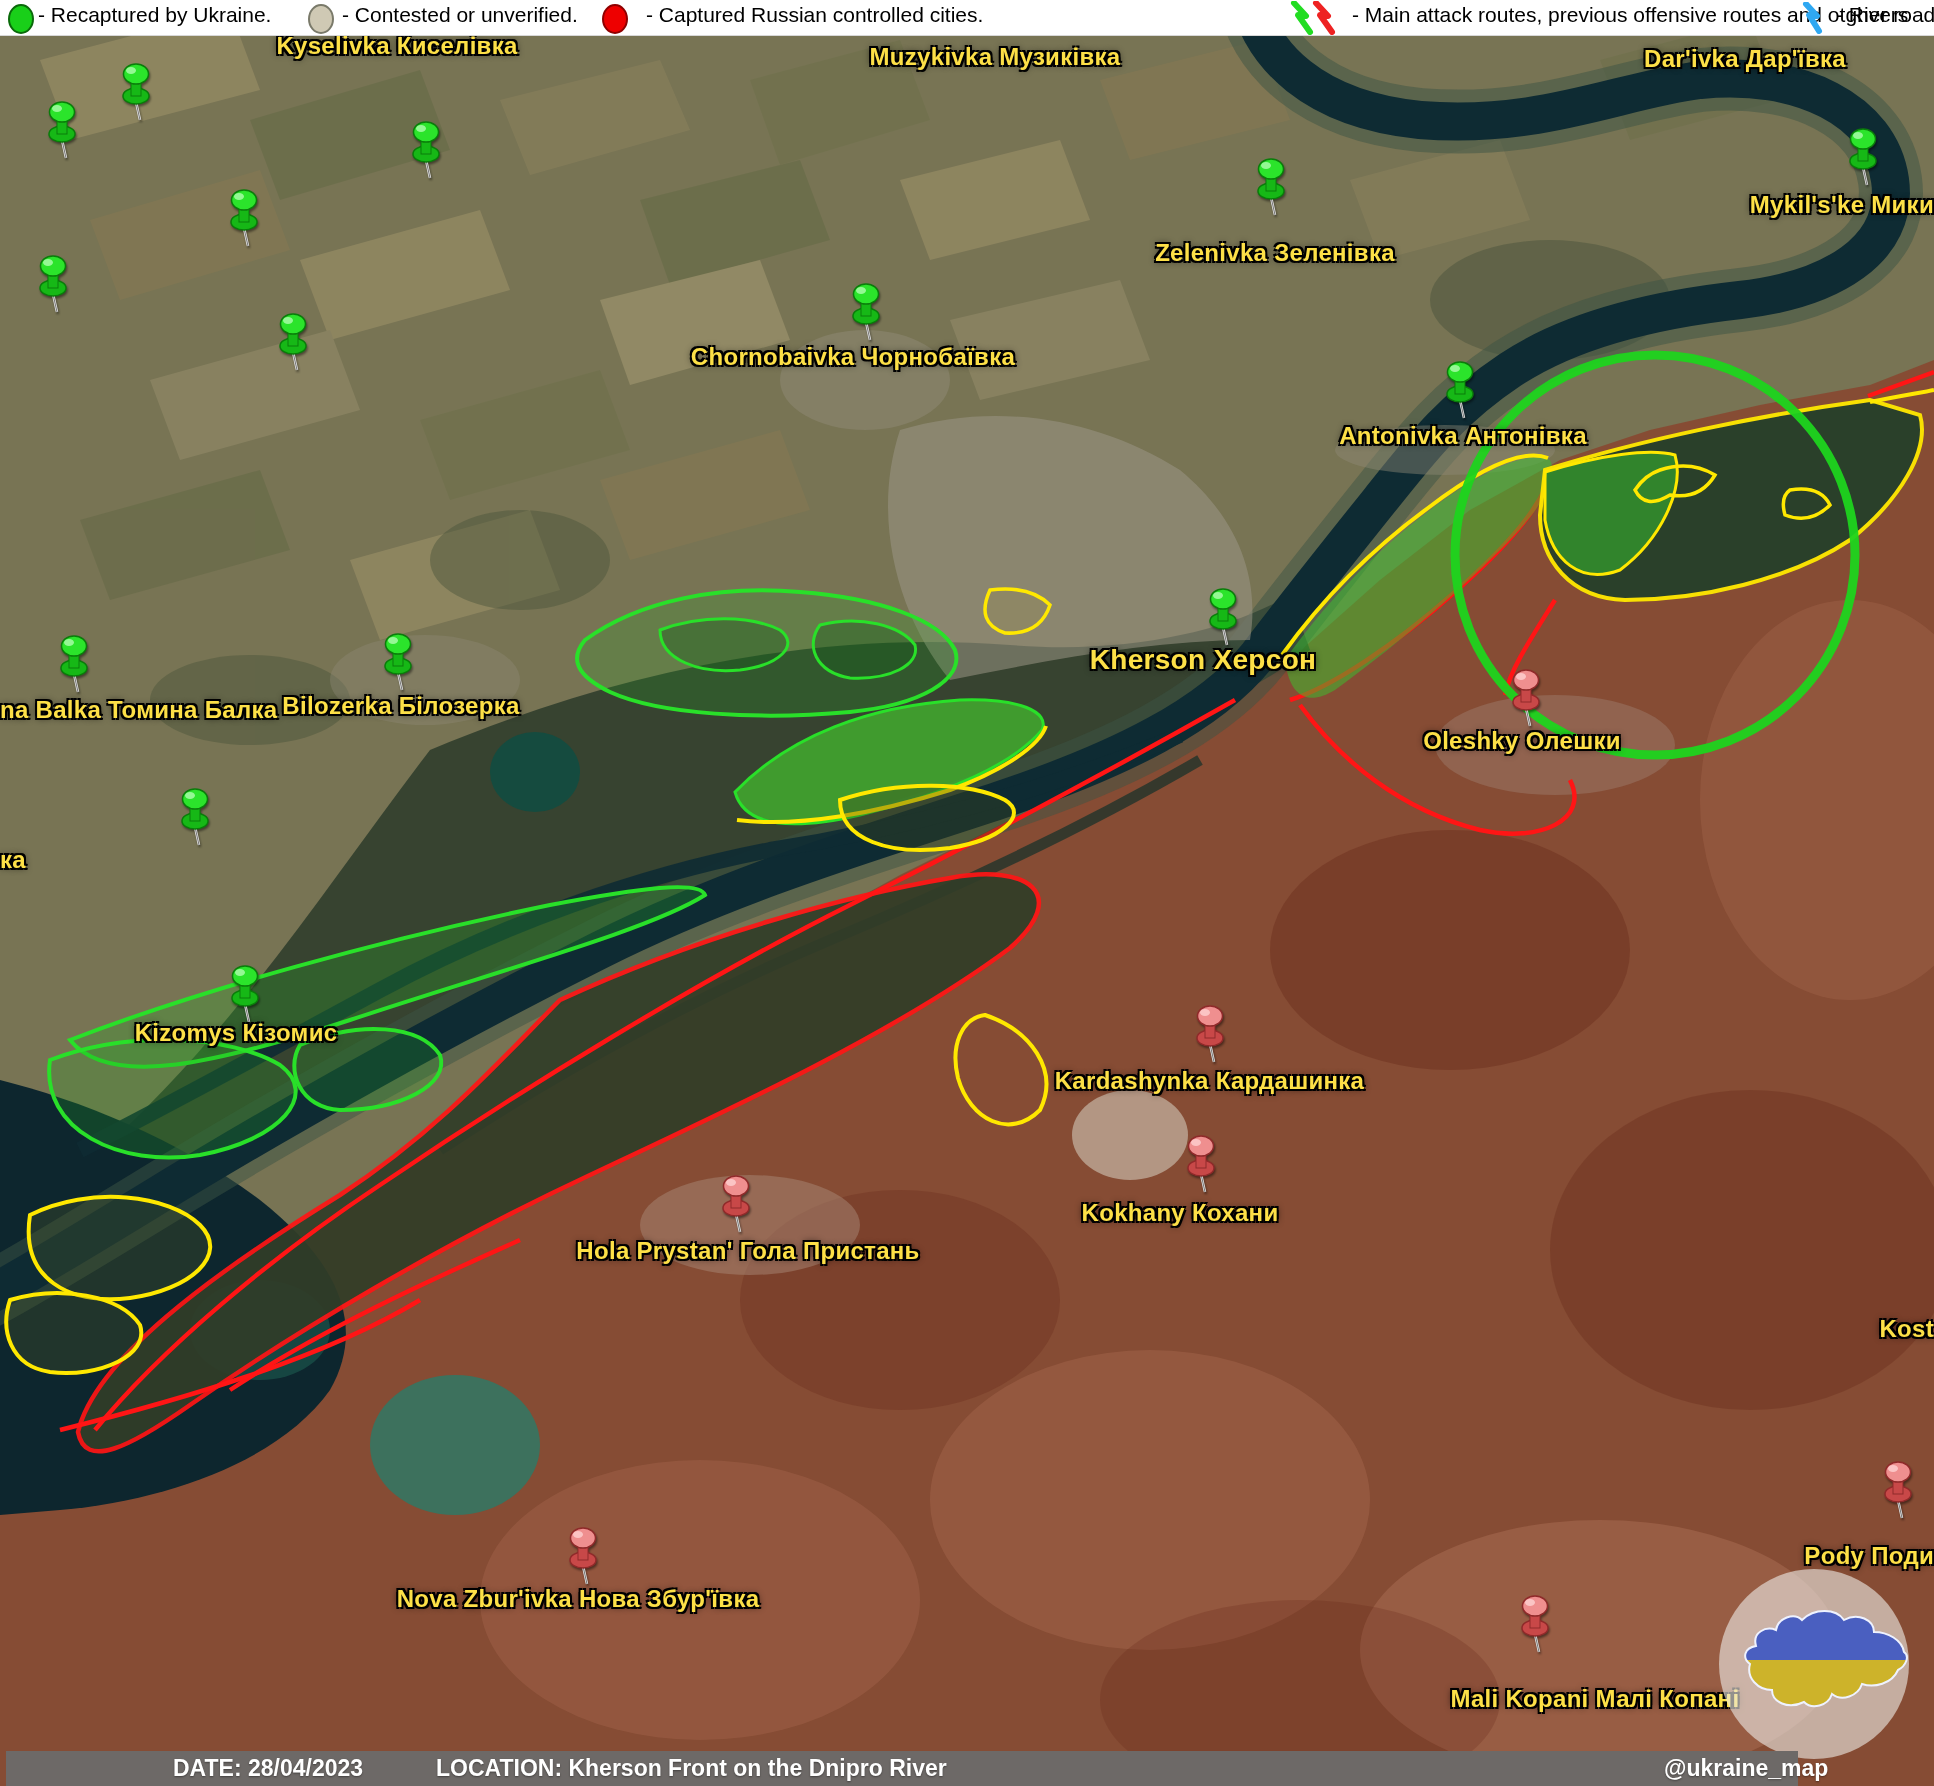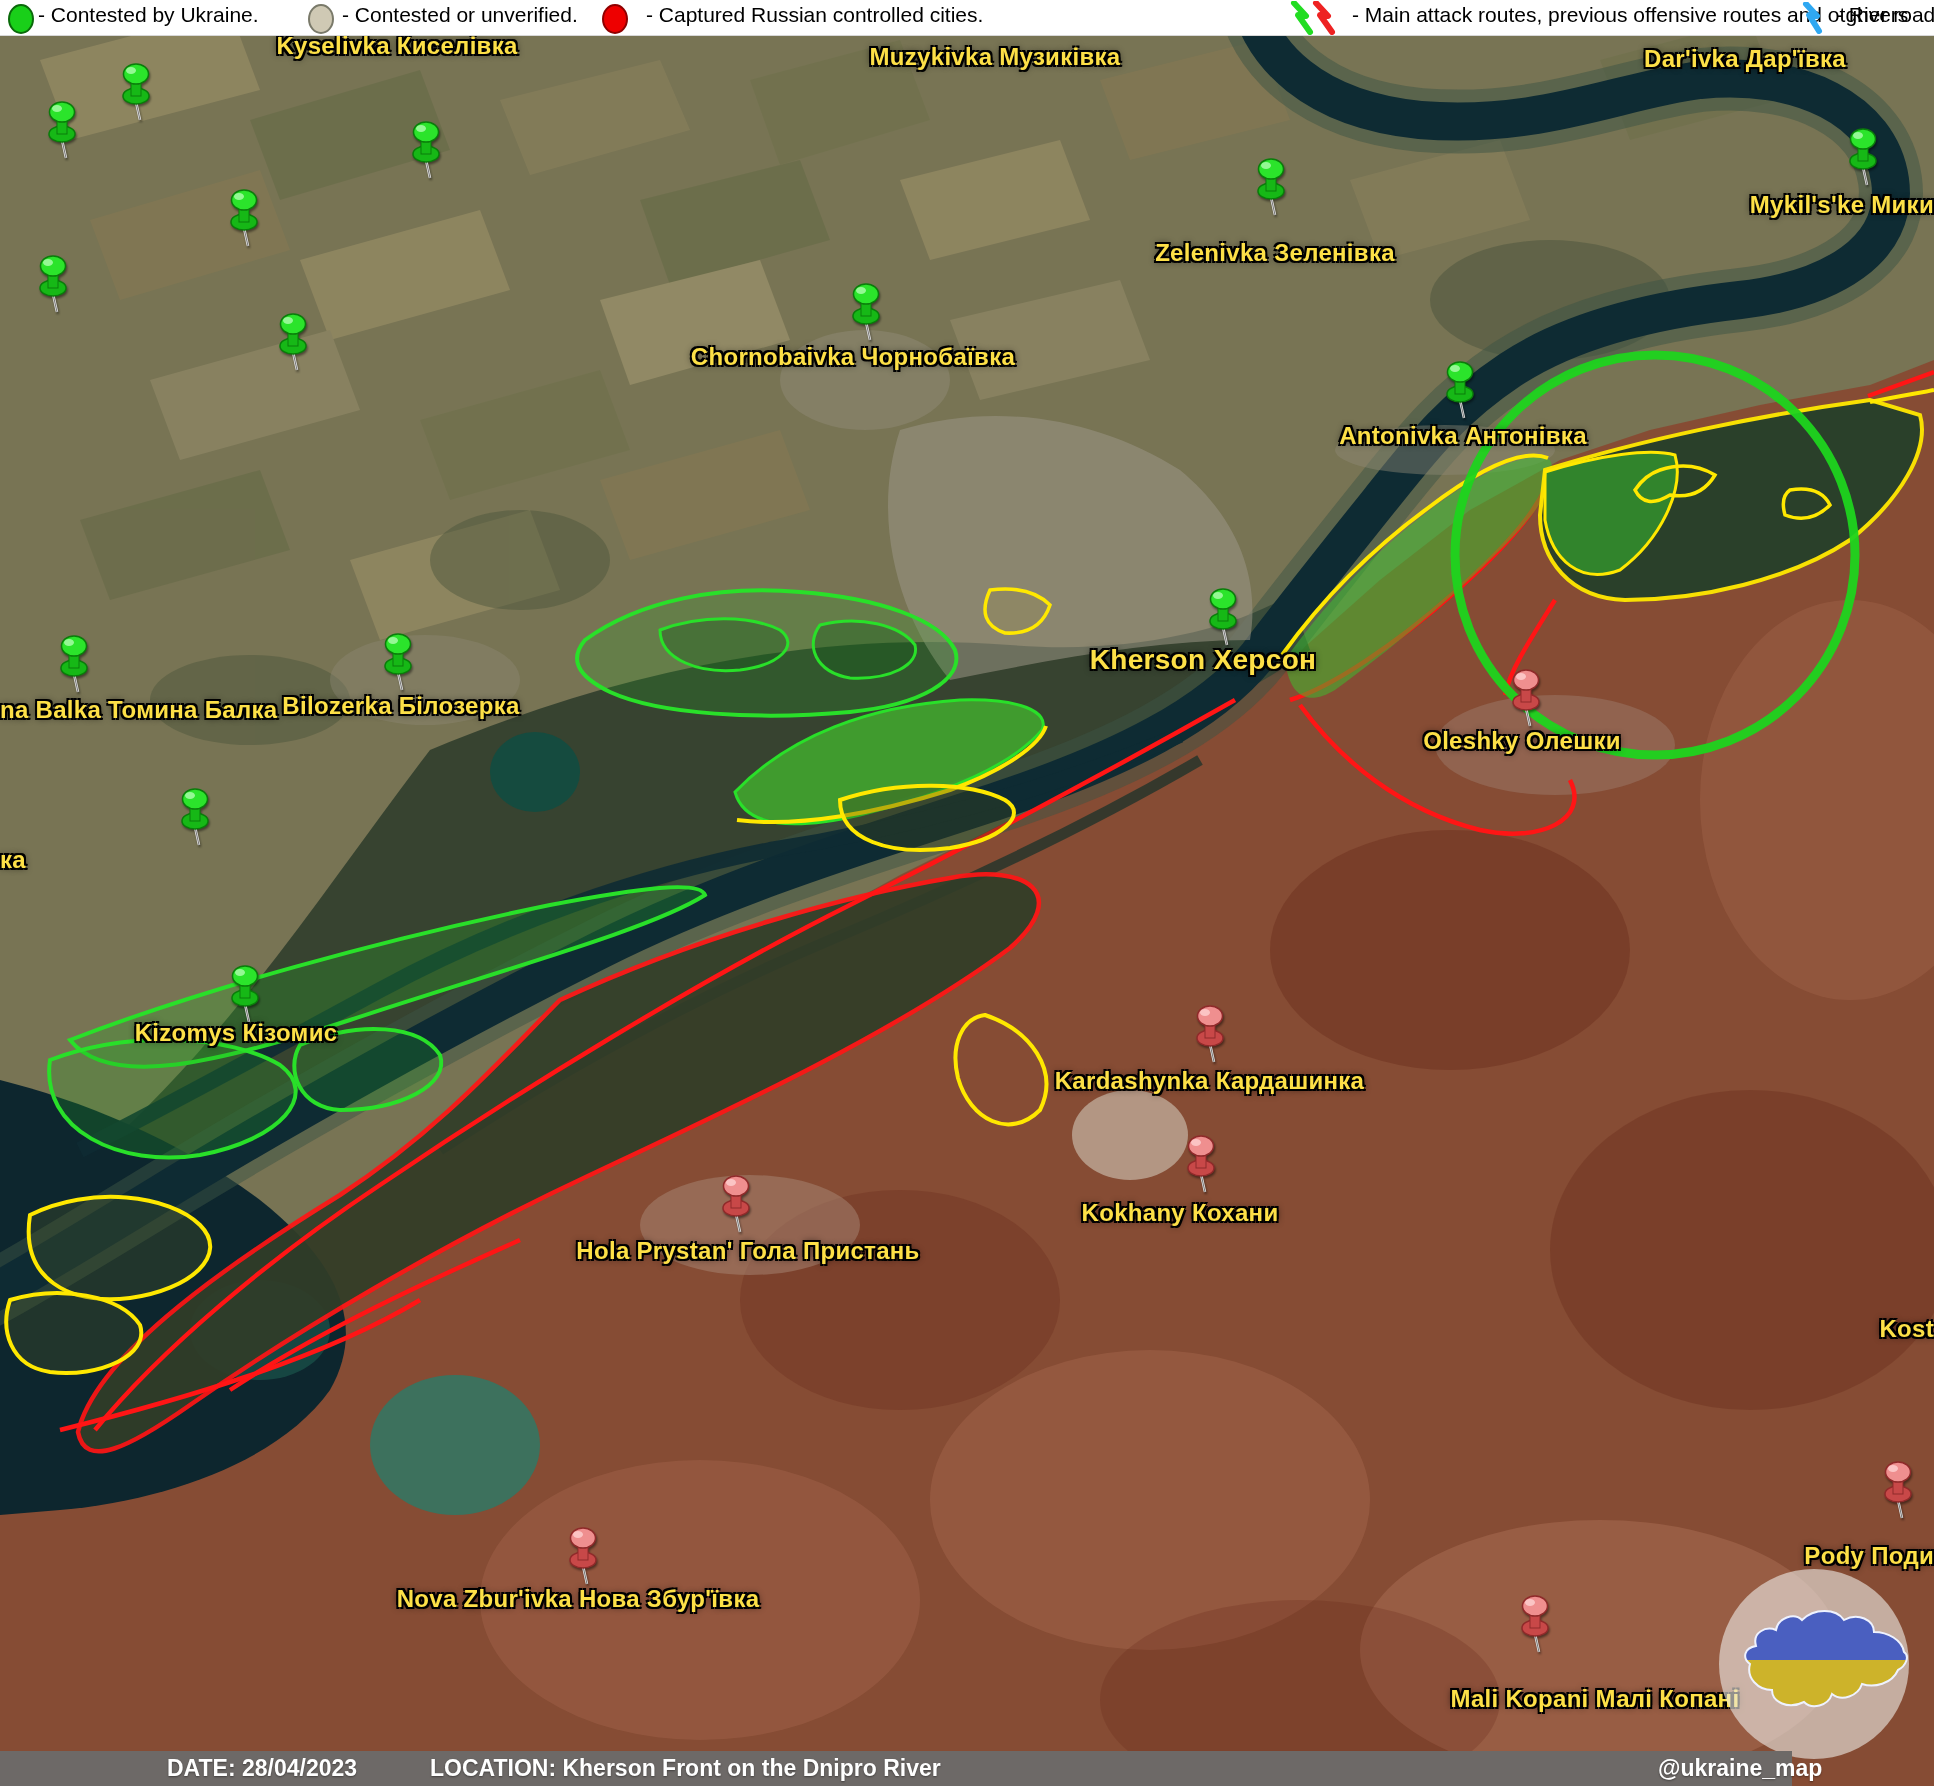--- a/index.html
+++ b/index.html
@@ -24,21 +24,21 @@
   }
   
   .city-label{
     position:absolute;z-index:30;color:#fde047;font-weight:bold;font-size:24px;white-space:nowrap;
     text-shadow:-2px -2px 0 #000,2px -2px 0 #000,-2px 2px 0 #000,2px 2px 0 #000,0 0 7px rgba(0,0,0,.85);
     letter-spacing:.3px;
   }
   .pin{position:absolute;z-index:25;filter:drop-shadow(1px 2px 1px rgba(0,0,0,.45));}
   
   .footerbar{
-    position:absolute;left:0;top:1751px;width:1792px;height:35px;background:#6d6967;z-index:70;
+    position:absolute;left:6px;top:1751px;width:1792px;height:35px;background:#6d6967;z-index:70;
   }
   .footerbar span{
     position:absolute;top:4px;color:#fff;font-weight:bold;font-size:23px;white-space:nowrap;
     font-family:"Liberation Sans",sans-serif;text-shadow:0 1px 2px rgba(0,0,0,.4);
   }
   .logo{position:absolute;z-index:65;left:1718px;top:1568px;}
 </style>
 </head>
 <body>
 
@@ -157,21 +157,21 @@
       <path d="M 1790,490 q 30,-5 40,15 q -20,20 -45,10 q -5,-18 5,-25 Z" fill="none" stroke="#ffe800" stroke-width="3.5"></path>
       <path d="M 1870,402 C 1900,396 1925,392 1934,390" fill="none" stroke="#ffe800" stroke-width="4"></path>
     </g>
 
     <circle cx="1655" cy="555" r="200" fill="none" stroke="#1ed41e" stroke-width="9" opacity="0.95"></circle>
   </svg>
 
   <div class="legend">
     <span class="item">
       <span class="dot green" style="left:8px"></span>
-      <span class="ltext" style="left:38px">- Contested by Ukraine.</span>
+      <span class="ltext" style="left:38px">- Recaptured by Ukraine.</span>
     </span>
     <span class="item">
       <span class="dot beige" style="left:308px"></span>
       <span class="ltext" style="left:342px">- Contested or unverified.</span>
     </span>
     <span class="item">
       <span class="dot red" style="left:602px"></span>
       <span class="ltext" style="left:646px">- Captured Russian controlled cities.</span>
     </span>
     <span class="item">

